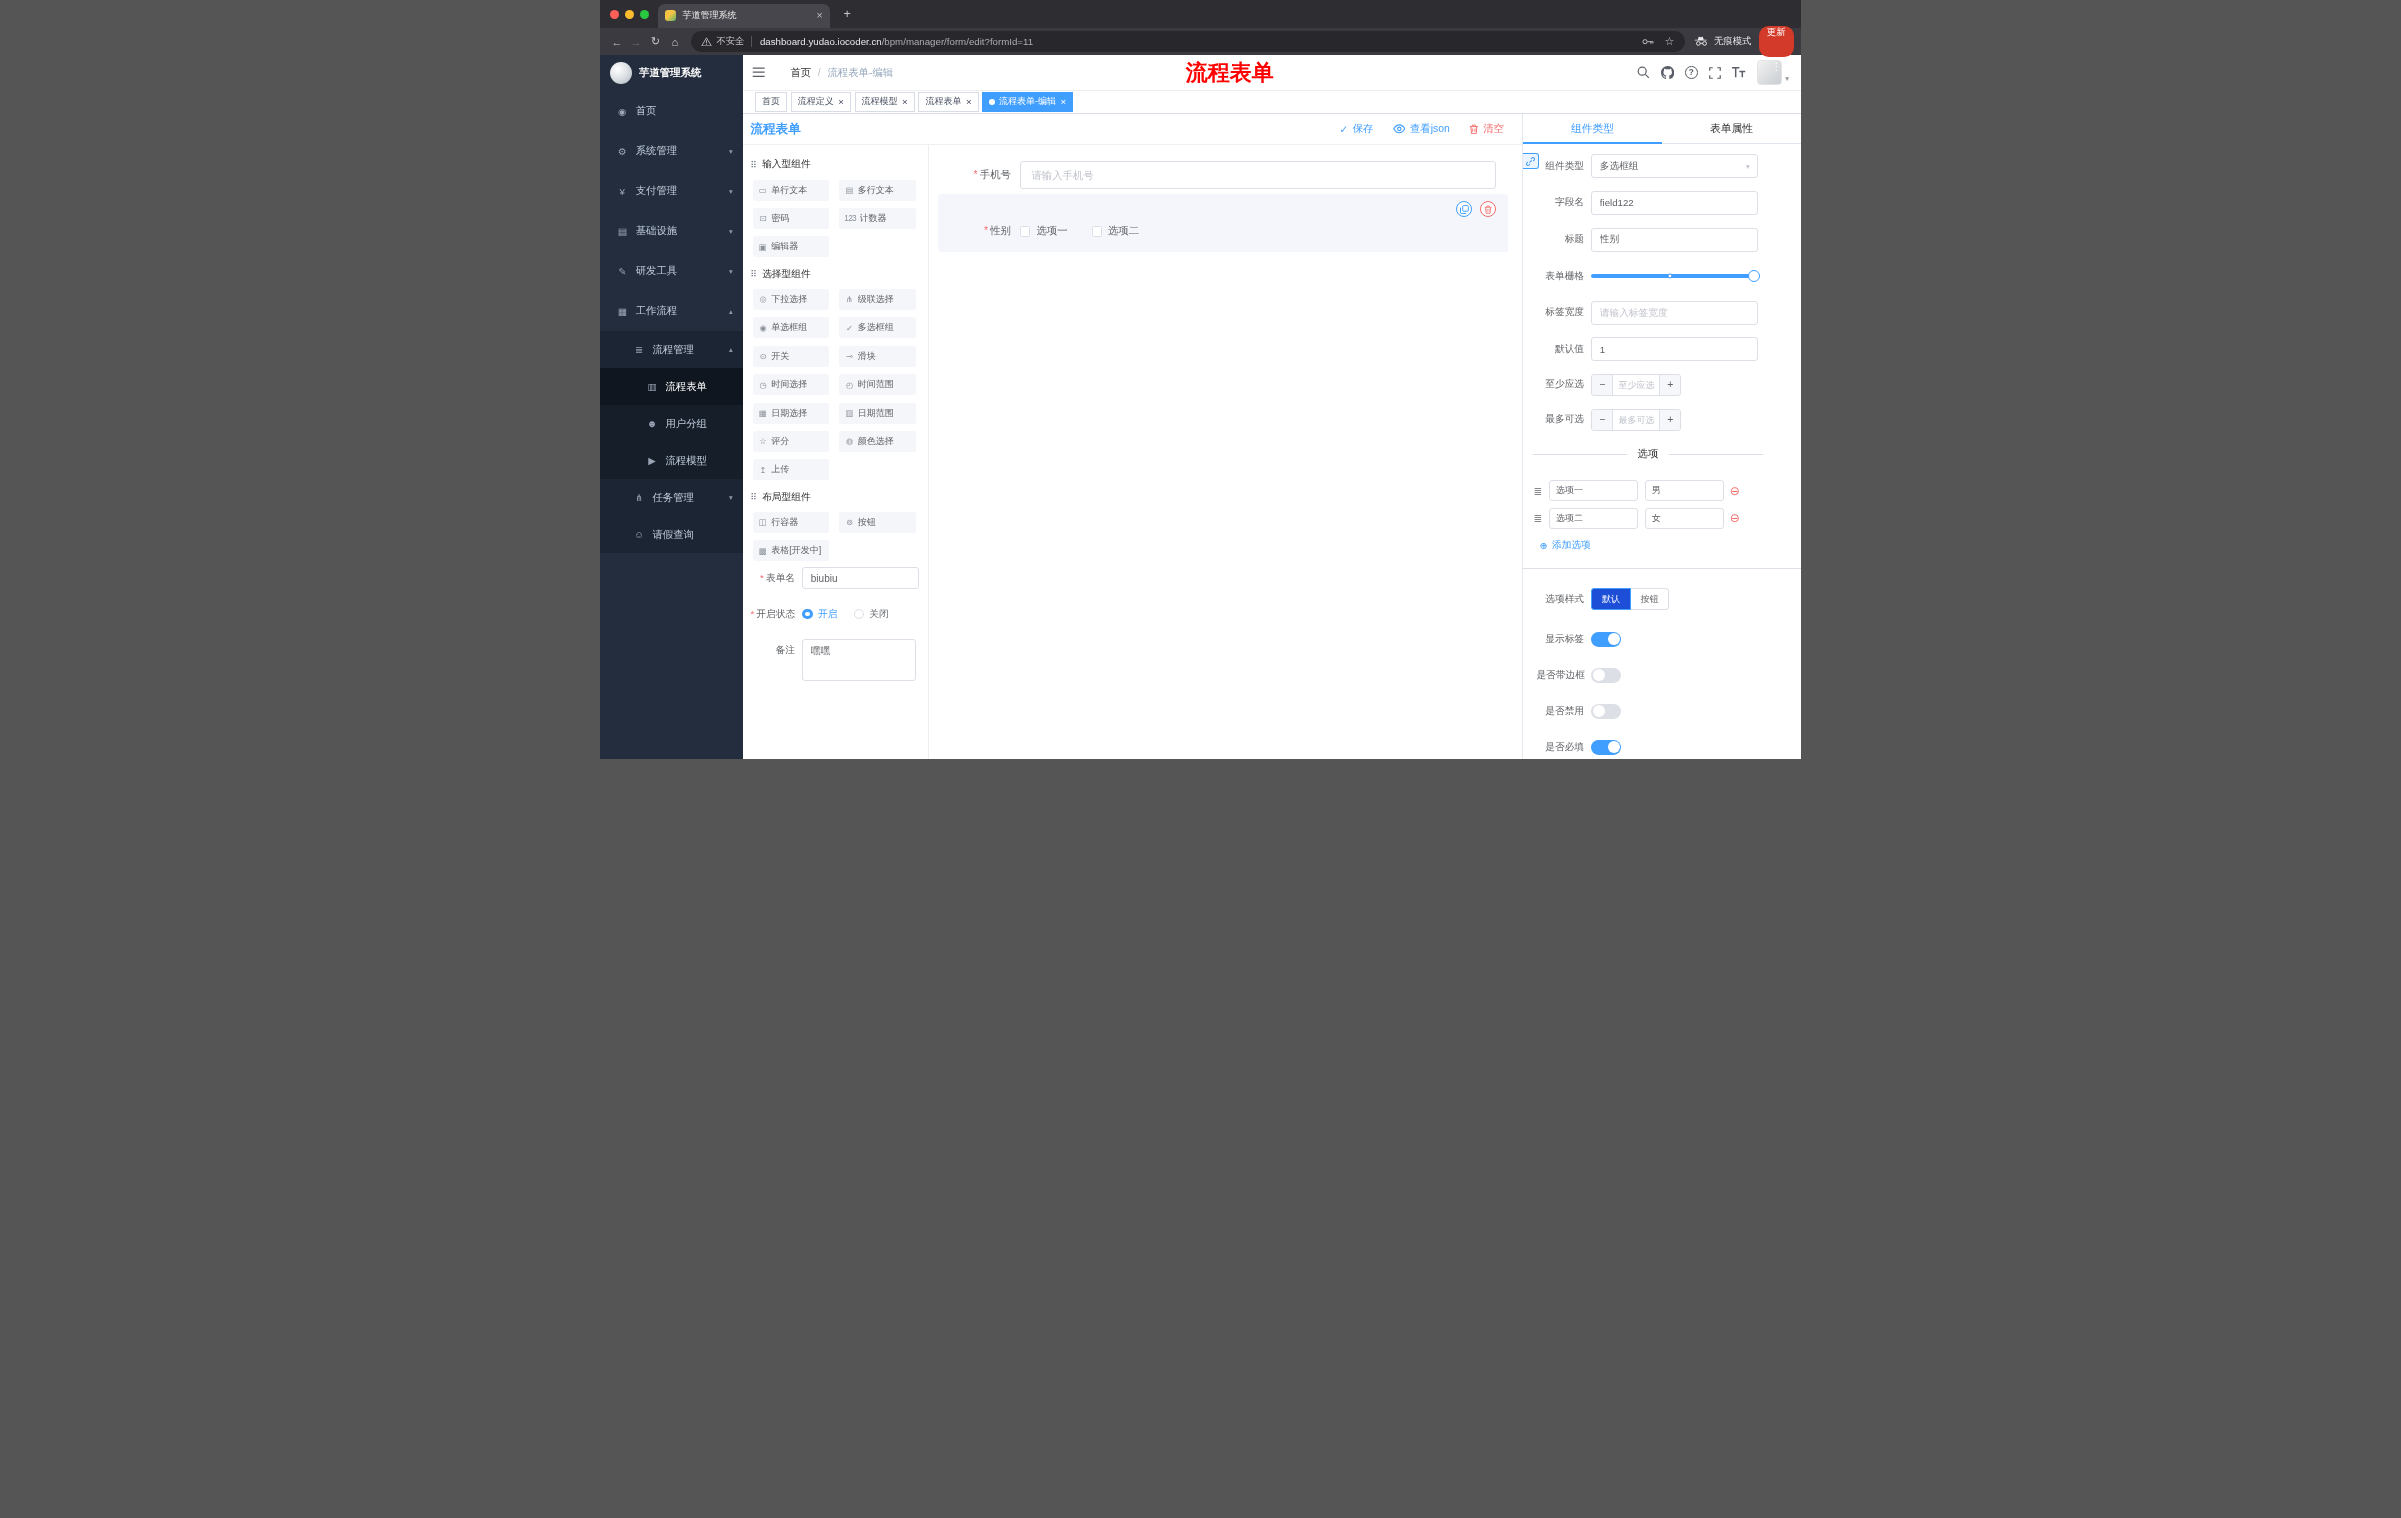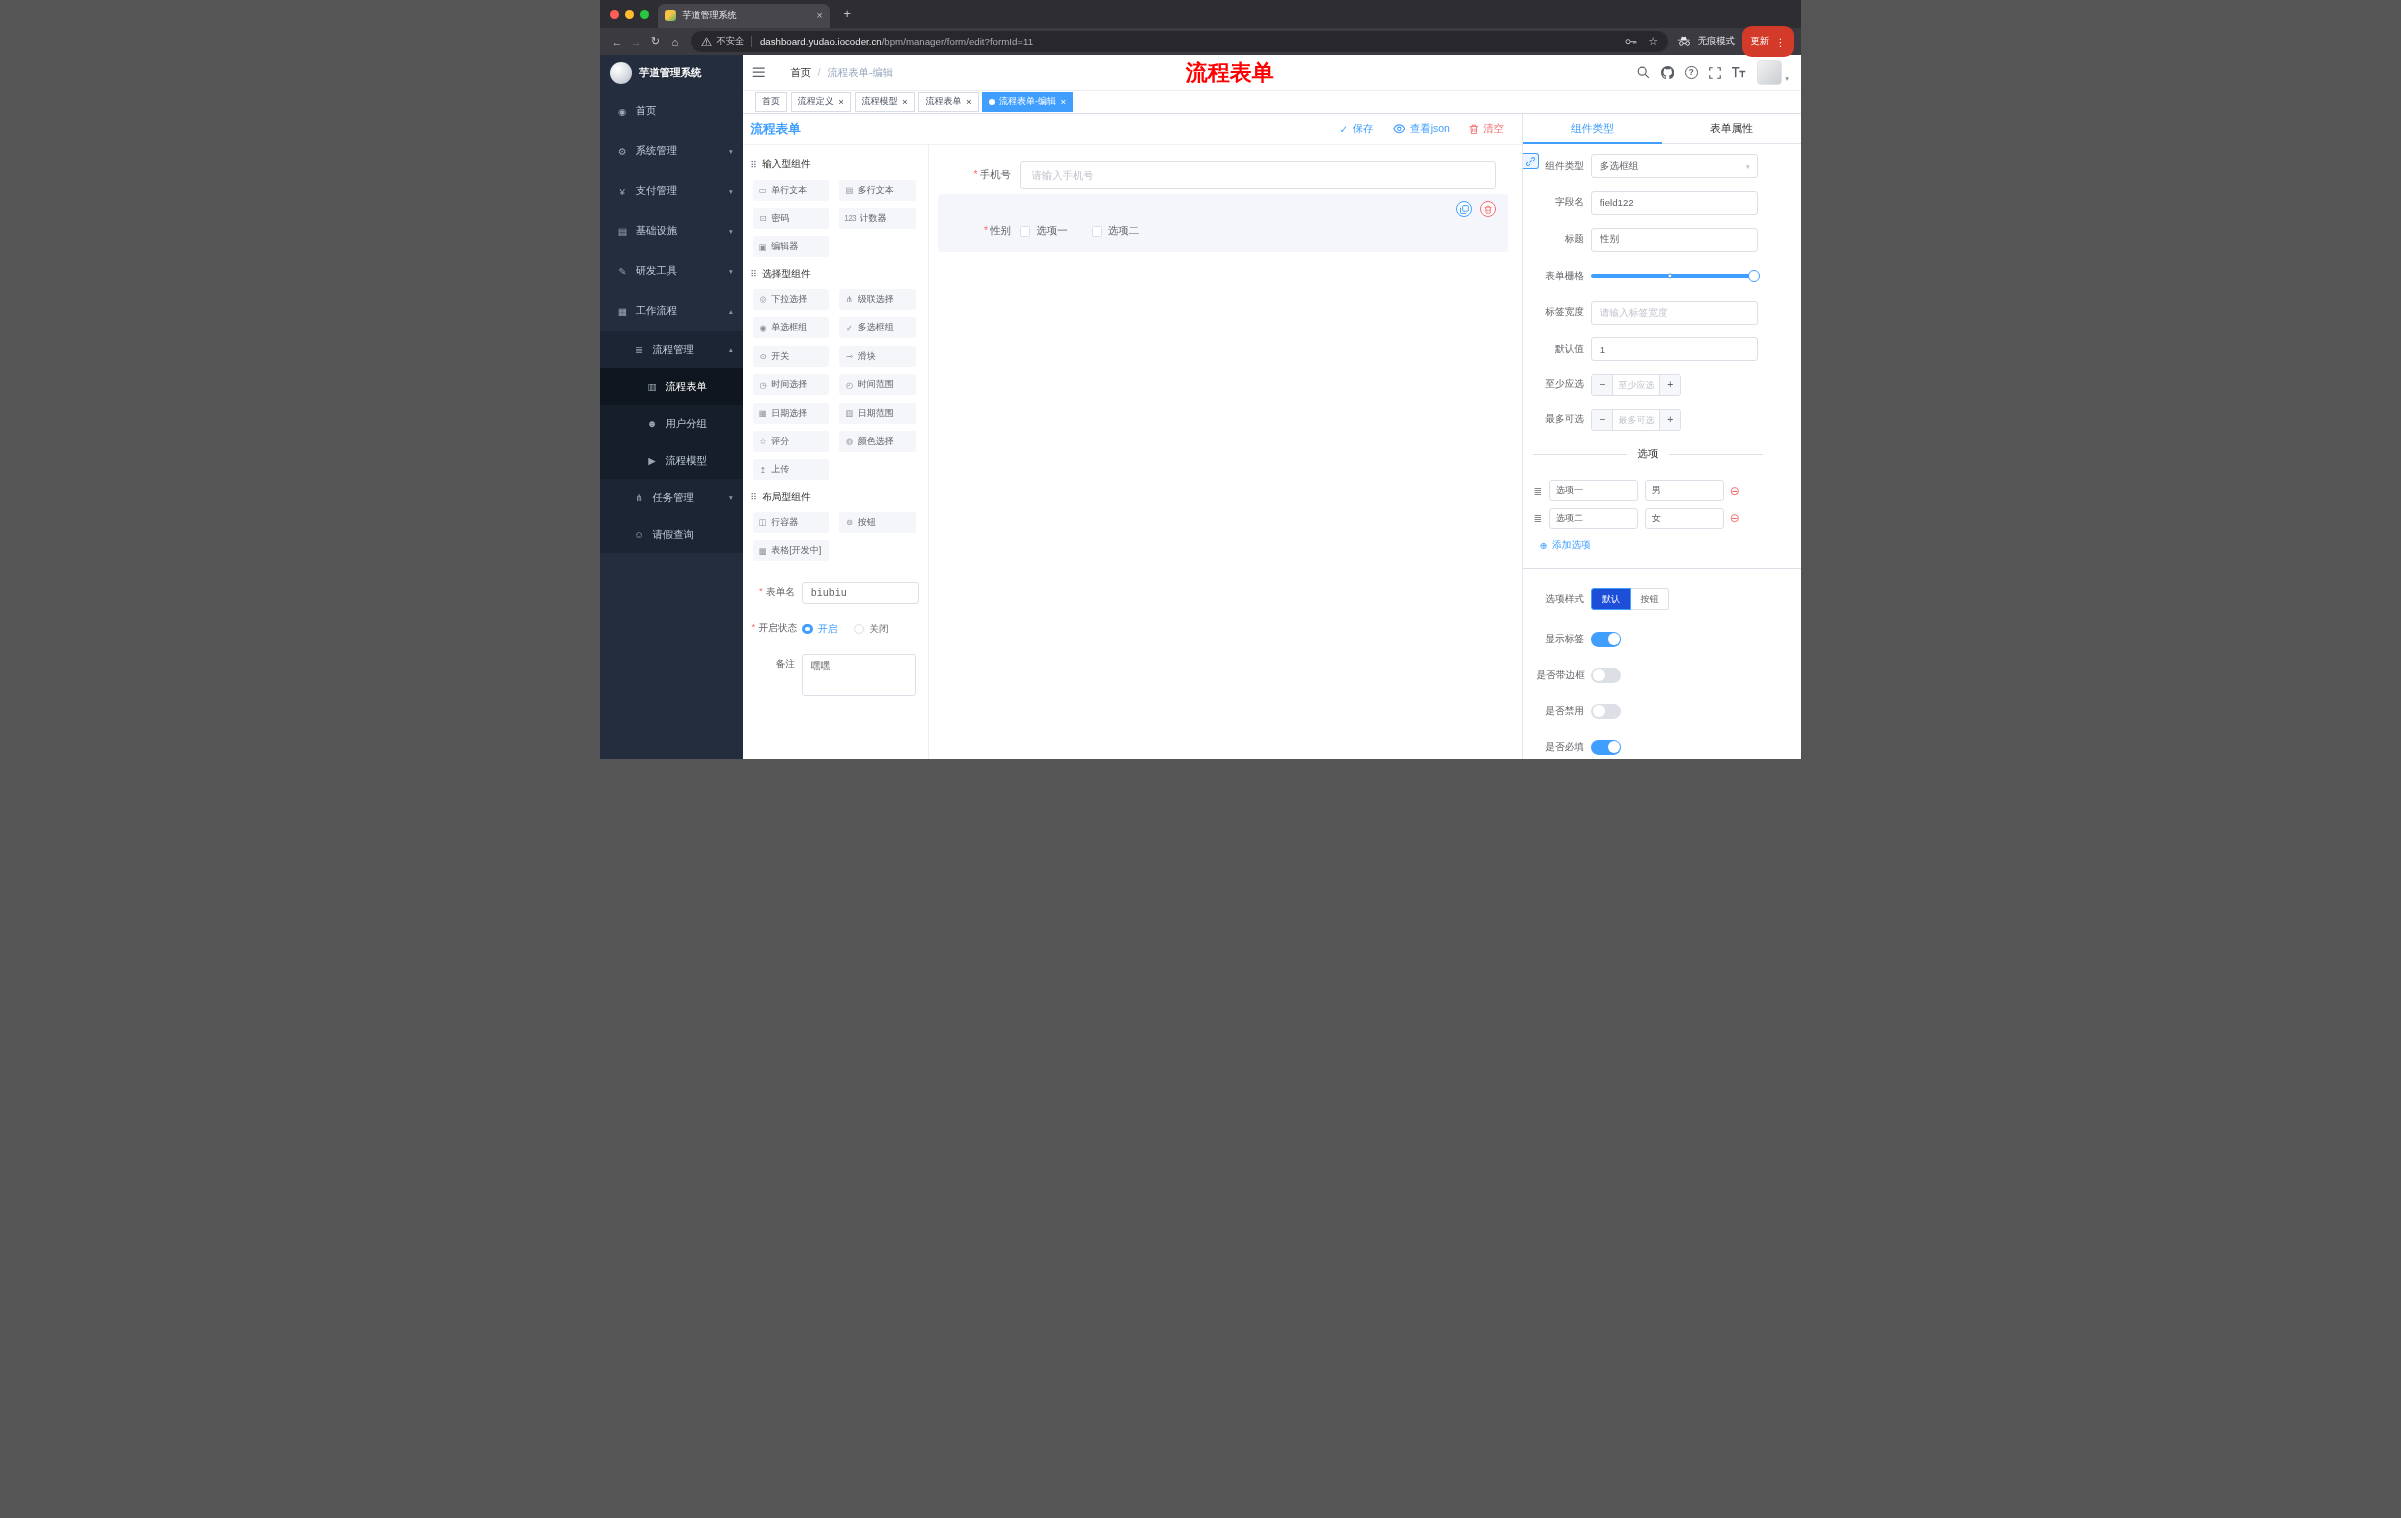--- a/index.html
+++ b/index.html
@@ -27,21 +27,21 @@
   .nav-btn.dim { color:#737278; }
   .omnibox { flex:1; height:21px; background:#28272c; border-radius:10.4px; display:flex; align-items:center; padding:0 10.4px; margin:0 6px; min-width:0; }
   .warn-ic { color:#bdbdc2; display:flex; margin-right:4.5px; }
   .sec-text { color:#c4c4c8; font-size:9.3px; margin-right:6.7px; white-space:nowrap; }
   .omni-div { width:0.7px; height:10.4px; background:#55545a; margin-right:8.2px; }
   .url { font-size:9.7px; white-space:nowrap; overflow:hidden; }
   .url .dom { color:#e9e9ec; } .url .path { color:#adadb2; }
   .omni-right { margin-left:auto; display:flex; align-items:center; gap:11px; color:#c4c4c8; }
   .omni-right .star { font-size:11px; line-height:1; }
   .incog { display:flex; align-items:center; gap:5.2px; color:#e9e9ec; font-size:9.3px; margin:0 7.4px 0 3px; white-space:nowrap; }
-  .update-pill { height:31px; border-radius:9.7px; background:#d33a2a; color:#fff; display:flex; align-items:center; gap:6px; padding:0 8.2px; font-size:9.3px; white-space:nowrap; }
+  .update-pill { height:31px; border-radius:9.7px; background:#d33a2a; color:#fff; display:flex; align-items:center; gap:21px; padding:0 8.2px; font-size:9.3px; white-space:nowrap;flex-direction:column; }
   .update-pill .kebab { font-size:10.4px; }
 
   
   .app { position:absolute; top:55px; left:0; right:0; bottom:0; display:flex; }
   .sidebar { width:143px; flex-shrink:0; background:#232d3d; color:#bfcbd9; display:flex; flex-direction:column; overflow:hidden; }
   .logo-row { height:36px; display:flex; align-items:center; padding-left:9.7px; gap:7.4px; flex-shrink:0; }
   .logo-avatar { width:22px; height:22px; border-radius:50%; background:radial-gradient(circle at 35% 32%,#ffffff,#d8dce1 55%,#a9b1bb); flex-shrink:0; }
   .logo-title { color:#fff; font-size:10.4px; font-weight:bold; white-space:nowrap; }
   .menu { flex:1; overflow:hidden; font-size:10.4px; }
   .menu-item { display:flex; align-items:center; gap:7.4px; padding:0 10.4px 0 16.3px; height:40px; }
@@ -86,21 +86,21 @@
   
   .palette { width:186px; flex-shrink:0; border-right:0.7px solid #eceef2; padding:3px 12px 0 7.4px; overflow:hidden; }
   .p-section { margin-top:10.4px; }
   .p-section-title { display:flex; align-items:center; gap:5.2px; font-size:9.7px; color:#2b2b2b; margin-bottom:8.2px; }
   .p-sec-icon { color:#6b7280; font-size:9px; }
   .p-grid { display:grid; grid-template-columns:1fr 1fr; gap:7.4px 9.7px; padding-left:2.2px; }
   .p-item { height:21px; background:#f4f6fa; border-radius:2.2px; display:flex; align-items:center; padding:0 5.2px; font-size:9px; color:#606266; white-space:nowrap; overflow:hidden; }
   .pi-icon { color:#8a8f99; margin-right:3.7px; font-size:8.2px; min-width:9.7px; text-align:center; flex-shrink:0; letter-spacing:-0.7px; }
   .pi-label { overflow:hidden; }
   
-  .meta-form { margin-top:21px;font-family:Liberation Mono, monospace; }
+  .meta-form { margin-top:6px; }
   .meta-row { display:flex; margin-bottom:14px; font-size:9.7px; color:#606266; }
   .meta-label { width:52px; text-align:right; padding-right:7.4px; line-height:22px; white-space:nowrap; flex-shrink:0; }
   .req-star { color:#f56c6c; margin-right:2.2px; }
   .meta-input { width:117px; height:22px; border:0.7px solid #dcdfe6; border-radius:3px; padding:0 7.4px; font-size:10px; color:#606266; }
   .radio-group { display:flex; align-items:center; gap:16.3px; height:22px; }
   .radio { display:flex; align-items:center; gap:5.2px; }
   .radio-dot { width:10.4px; height:10.4px; border-radius:50%; border:0.7px solid #dcdfe6; background:#fff; }
   .radio.checked .radio-dot { border:3px solid #409eff; }
   .radio.checked .radio-lab { color:#409eff; }
   .meta-textarea { width:117px; height:42px; border:0.7px solid #dcdfe6; border-radius:3px; padding:4.5px 7.4px; font-size:9.7px; color:#606266; resize:none; }

